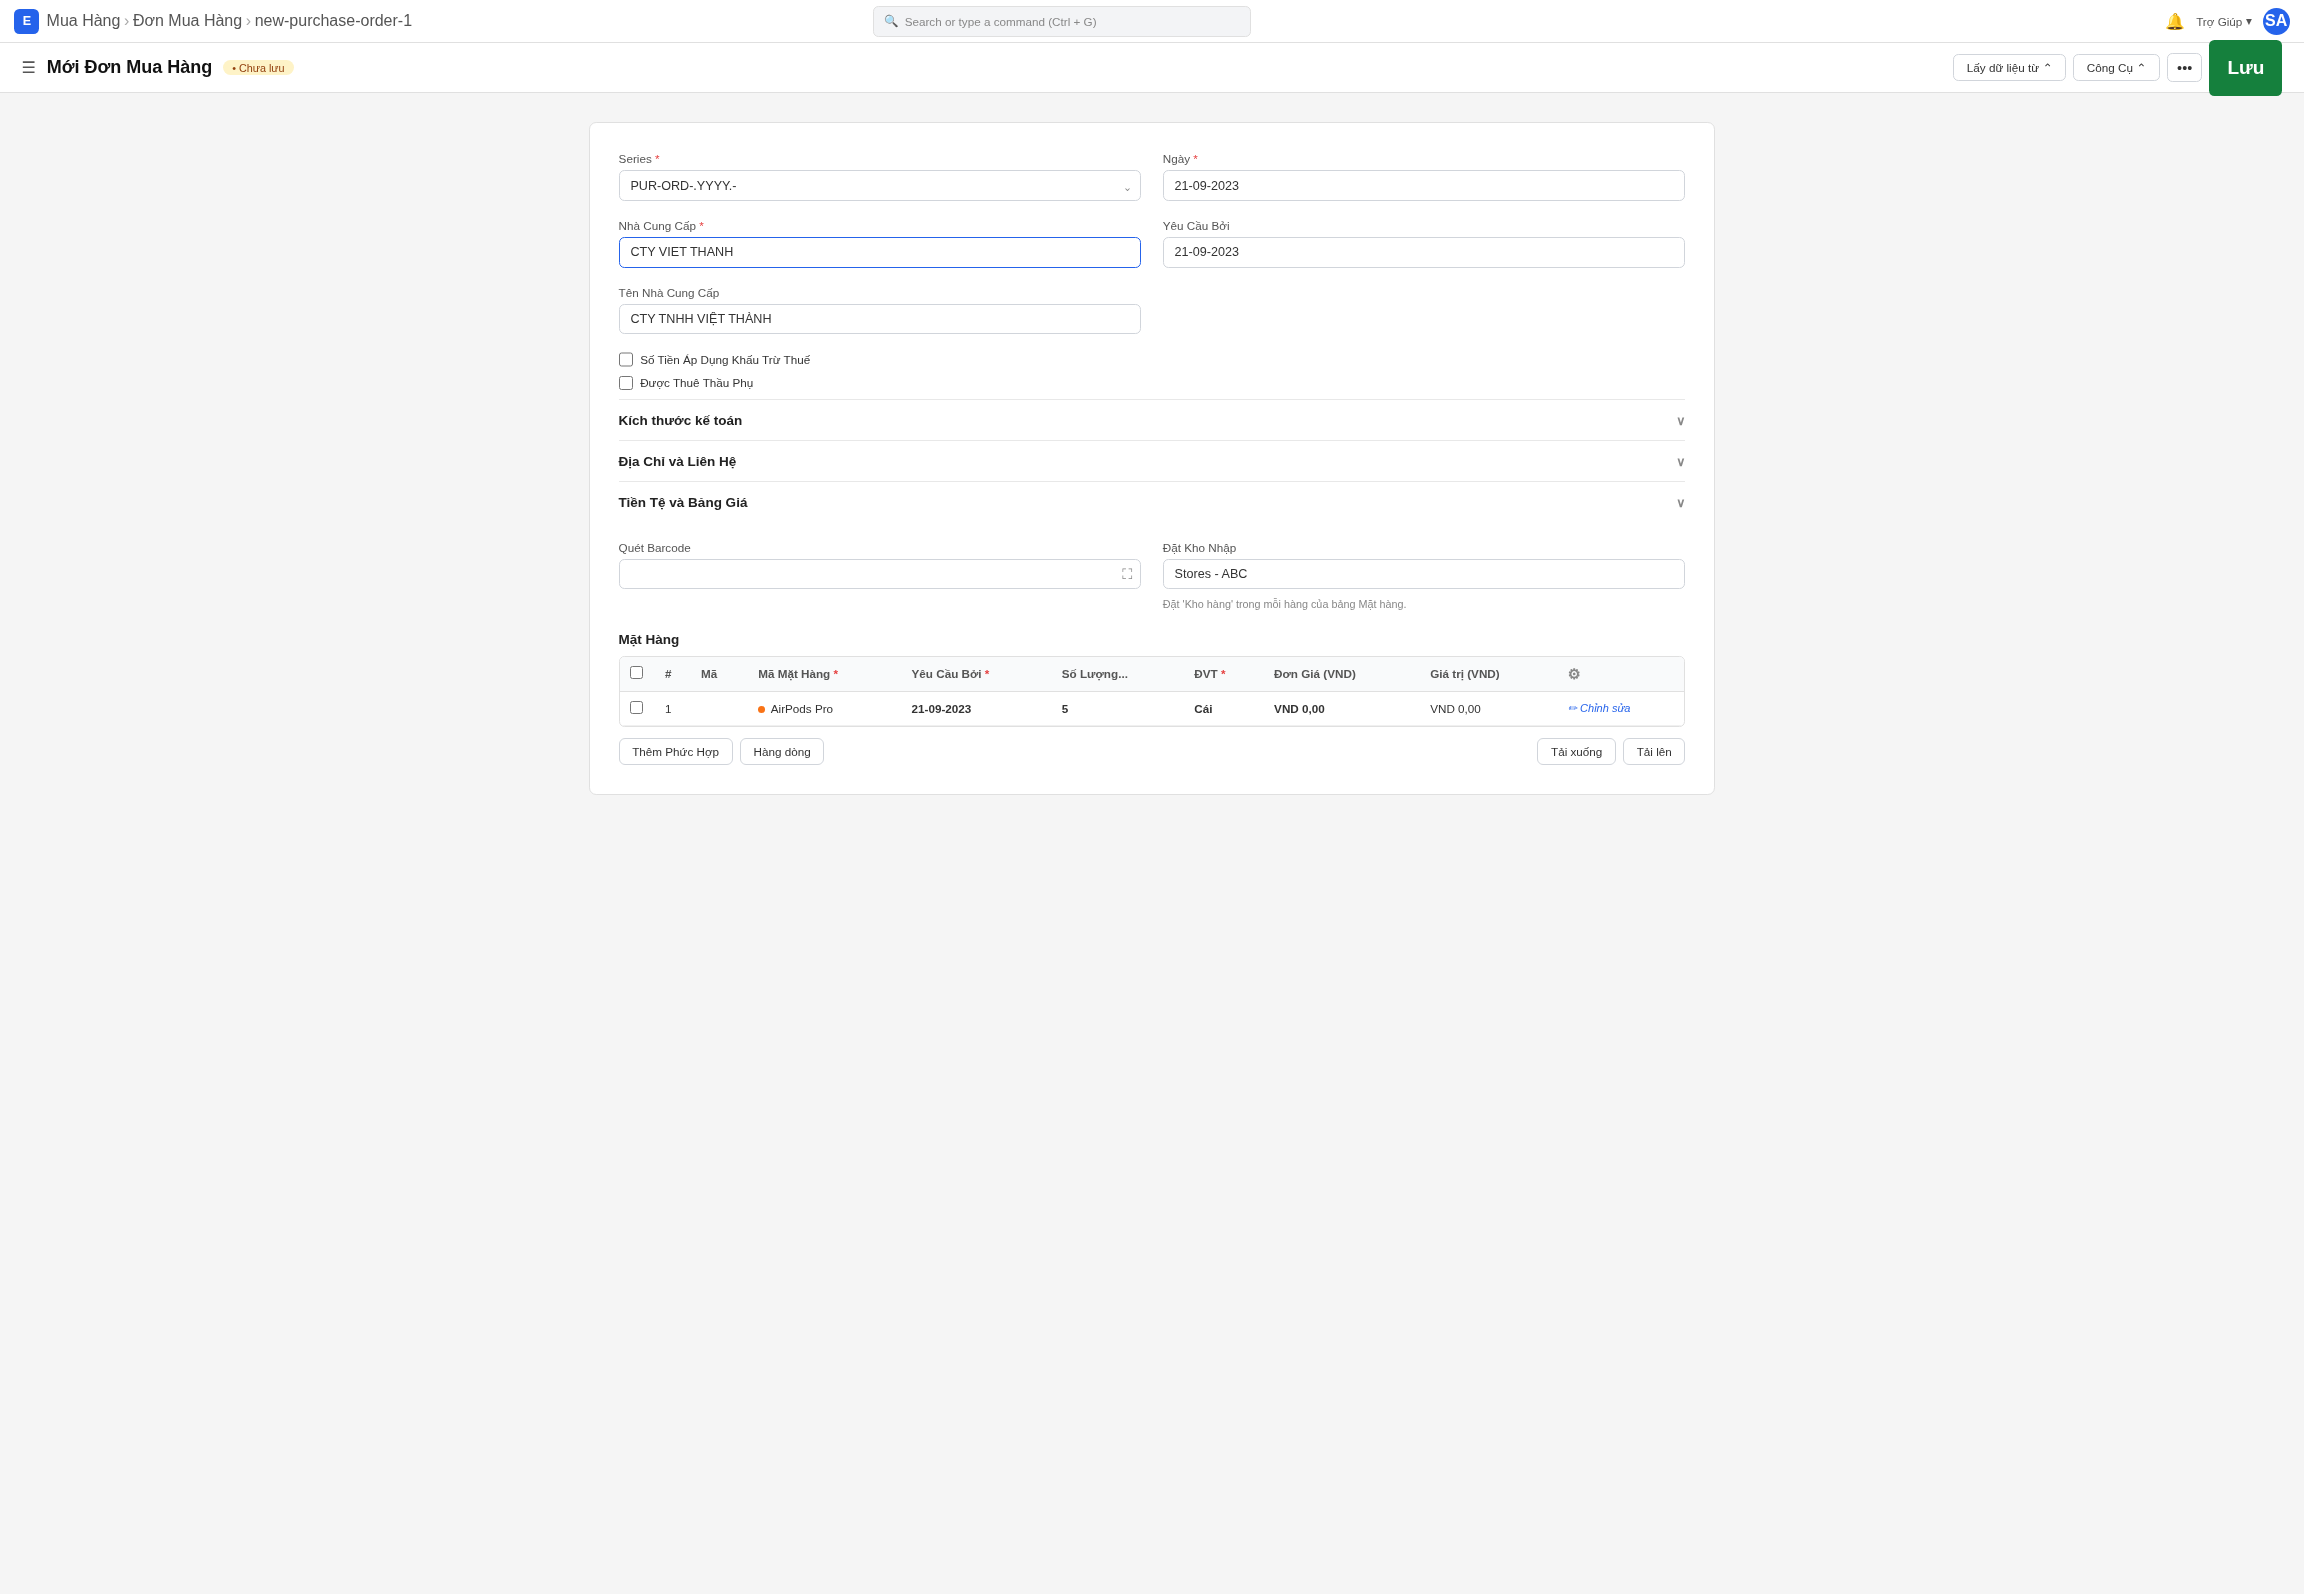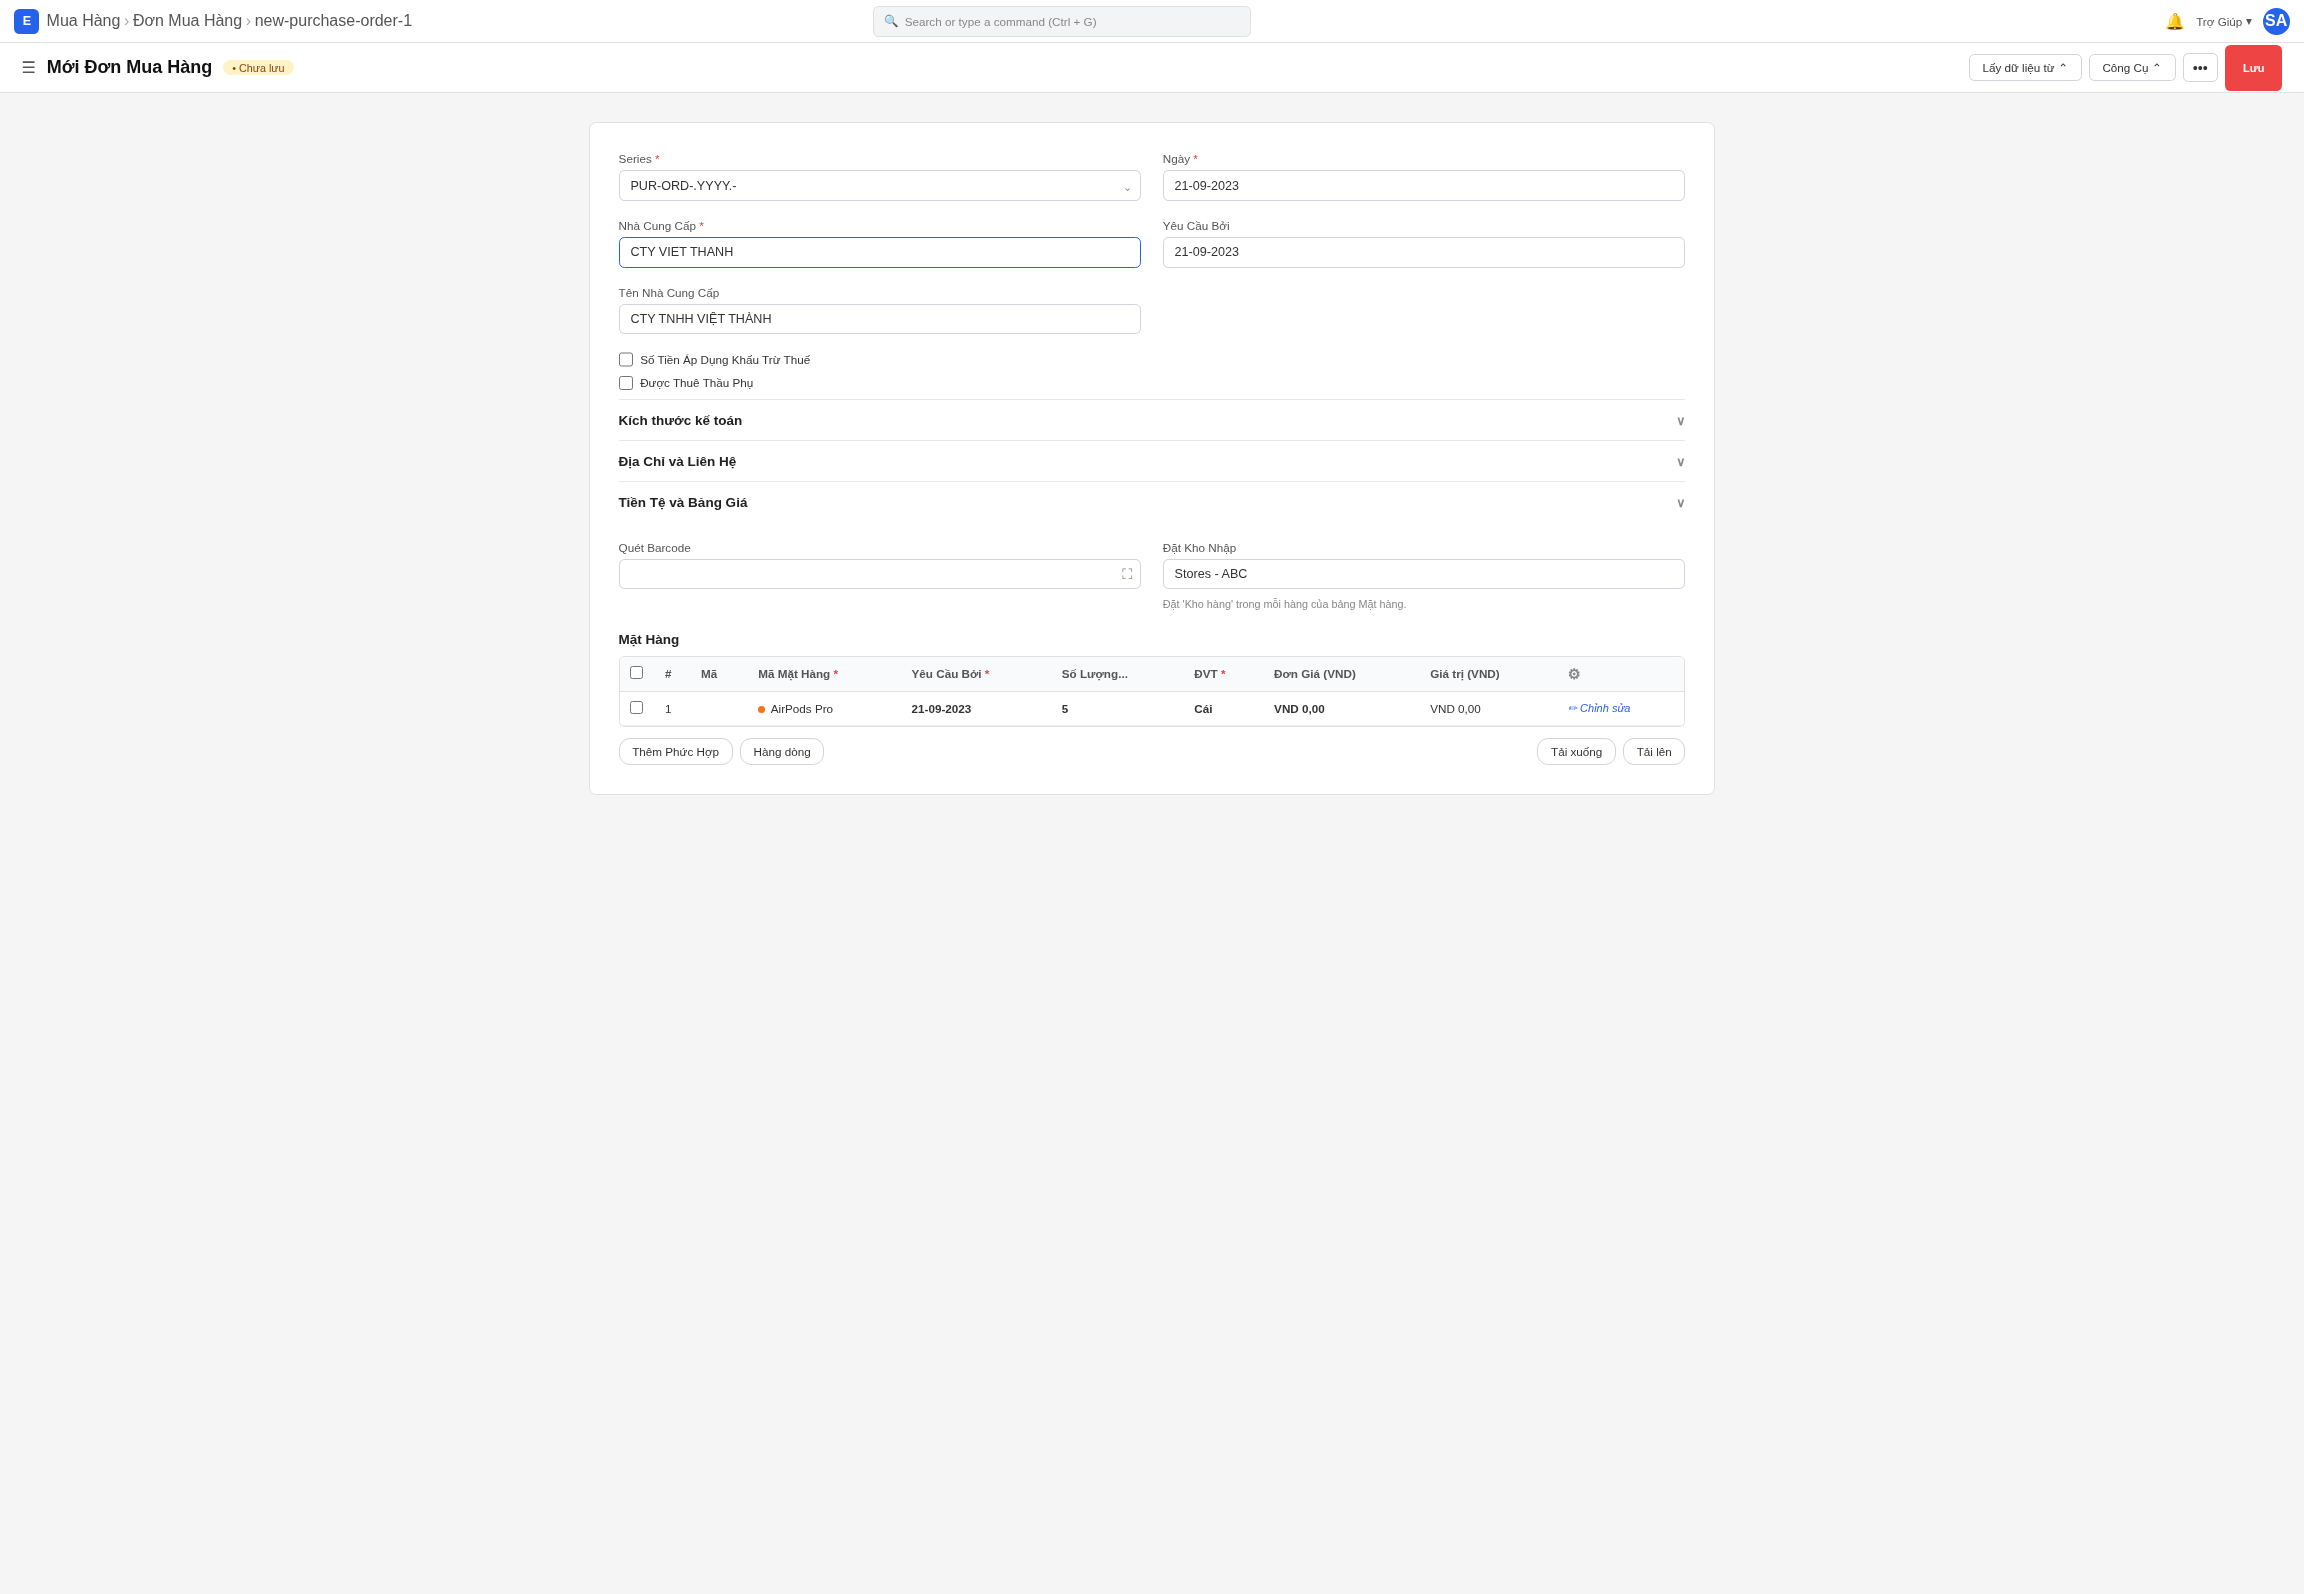--- a/index.html
+++ b/index.html
@@ -37,21 +37,21 @@
     .unsaved-badge {
       margin-left: 10.8px; background: #fef3c7; color: #92400e; border-radius: 10.8px;
       padding: 1.8px 9px; font-size: 10.8px; font-weight: 500; display: flex; align-items: center; gap: 3.6px;
     }
     .header-actions { margin-left: auto; display: flex; align-items: center; gap: 7.2px; }
     .btn-outline {
       background: #fff; border: 0.9px solid #d1d5db; border-radius: 5.4px;
       padding: 5.4px 12.6px; font-size: 11.7px; cursor: pointer; color: #333; display: flex; align-items: center; gap: 3.6px;
     }
     .btn-dots { background: #fff; border: 0.9px solid #d1d5db; border-radius: 5.4px; padding: 5.4px 9px; font-size: 14.4px; cursor: pointer; color: #333; }
-    .btn-primary { background: #ef4444; color: #fff; border: none; border-radius: 5.4px; padding: 17px 18px; font-size: 11px; font-weight: 600; cursor: pointer; }
+    .btn-primary { background: #15803d; color: #fff; border: none; border-radius: 5.4px; padding: 17px 18px; font-size: 19px; font-weight: 600; cursor: pointer; }
 
     
     .content { padding: 29px 21.6px; max-width: 1170px; margin: 0 auto; }
     .form-card { background: #fff; border-radius: 7.2px; border: 0.9px solid #e0e0e0; padding: 29px; }
 
     .form-row { display: grid; grid-template-columns: 1fr 1fr; gap: 21.6px; margin-bottom: 18px; }
     .form-group { display: flex; flex-direction: column; gap: 5.4px; }
     .form-label { font-size: 11.7px; color: #555; font-weight: 500; }
     .form-label .req { color: #e53e3e; }
     .form-input {
@@ -100,21 +100,21 @@
     thead th.check-col { width: 32px; }
     thead th.num-col { width: 36px; }
     tbody tr { border-bottom: 0.9px solid #f0f0f0; }
     tbody td { padding: 9px 10.8px; color: #333; }
     .dot-orange { display: inline-block; width: 7.2px; height: 7.2px; background: #f97316; border-radius: 50%; margin-right: 5.4px; }
     .product-name { font-weight: 500; }
     .actions-col { text-align: right; }
 
     
     .table-footer { display: flex; align-items: center; justify-content: space-between; padding: 10.8px 0 0 0; }
-    .btn-add { background: #fff; border: 0.9px solid #d1d5db; border-radius: 11px; padding: 6.3px 12.6px; font-size: 11.7px; cursor: pointer; color: #333; }
+    .btn-add { background: #fff; border: 0.9px solid #d1d5db; border-radius: 6px; padding: 6.3px 12.6px; font-size: 11.7px; cursor: pointer; color: #333; }
     .table-footer-right { display: flex; gap: 7.2px; }
 
     .gear-icon { color: #888; cursor: pointer; font-size: 14.4px; }
 
     .edit-btn { background: none; border: none; cursor: pointer; color: #2563eb; font-size: 11px; display: flex; align-items: center; gap: 2.7px; font-style: italic; }
   </style>
 </head>
 <body>
 
 <nav class="top-nav">

